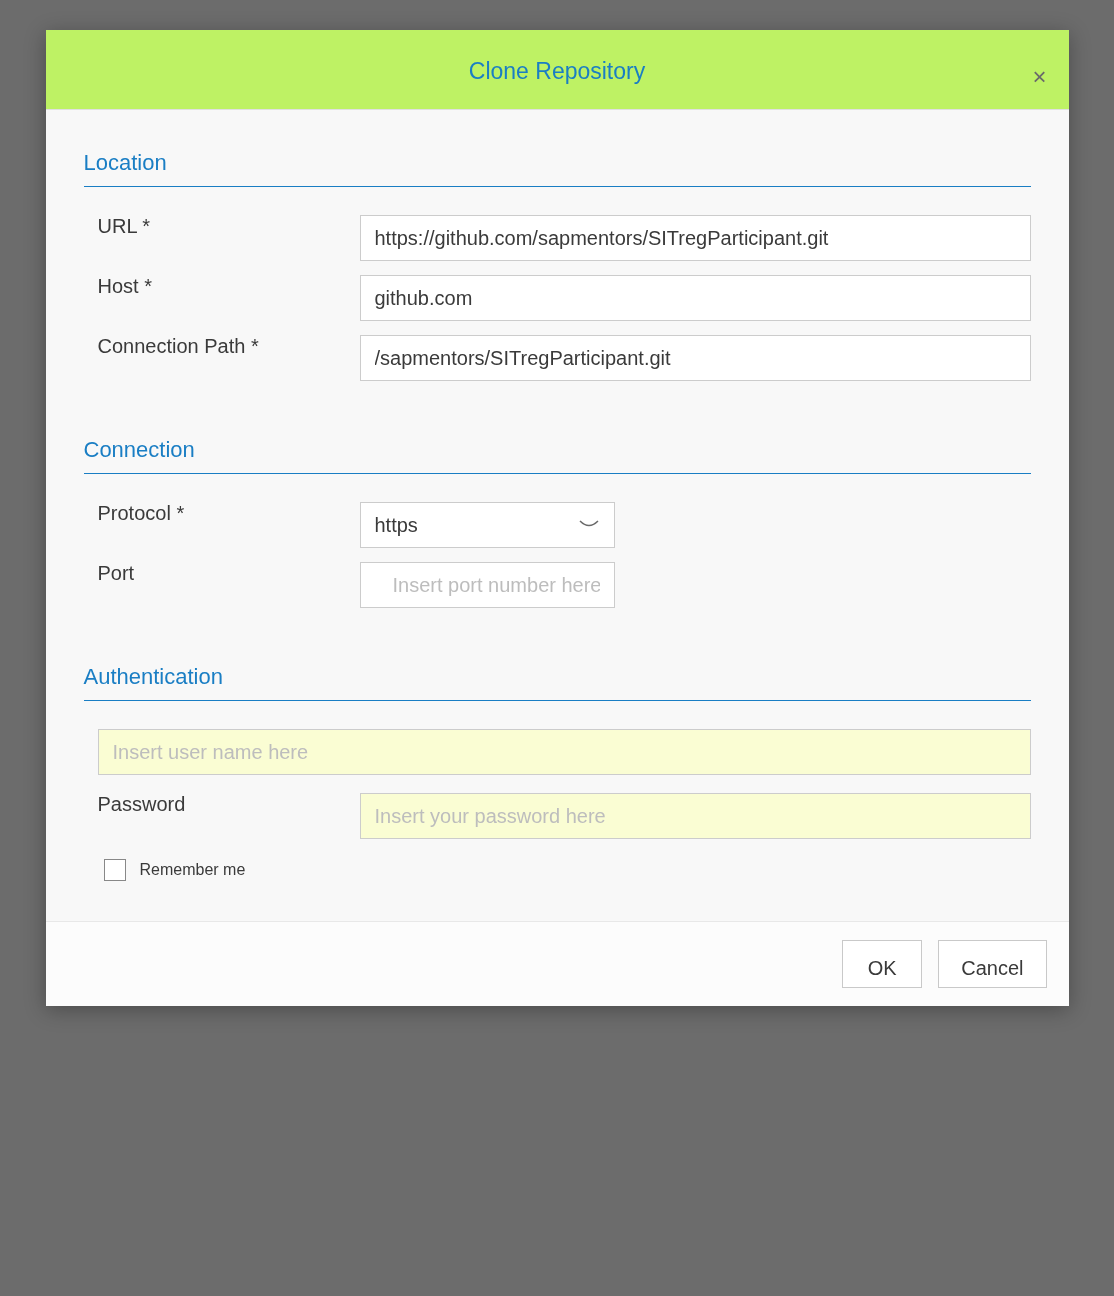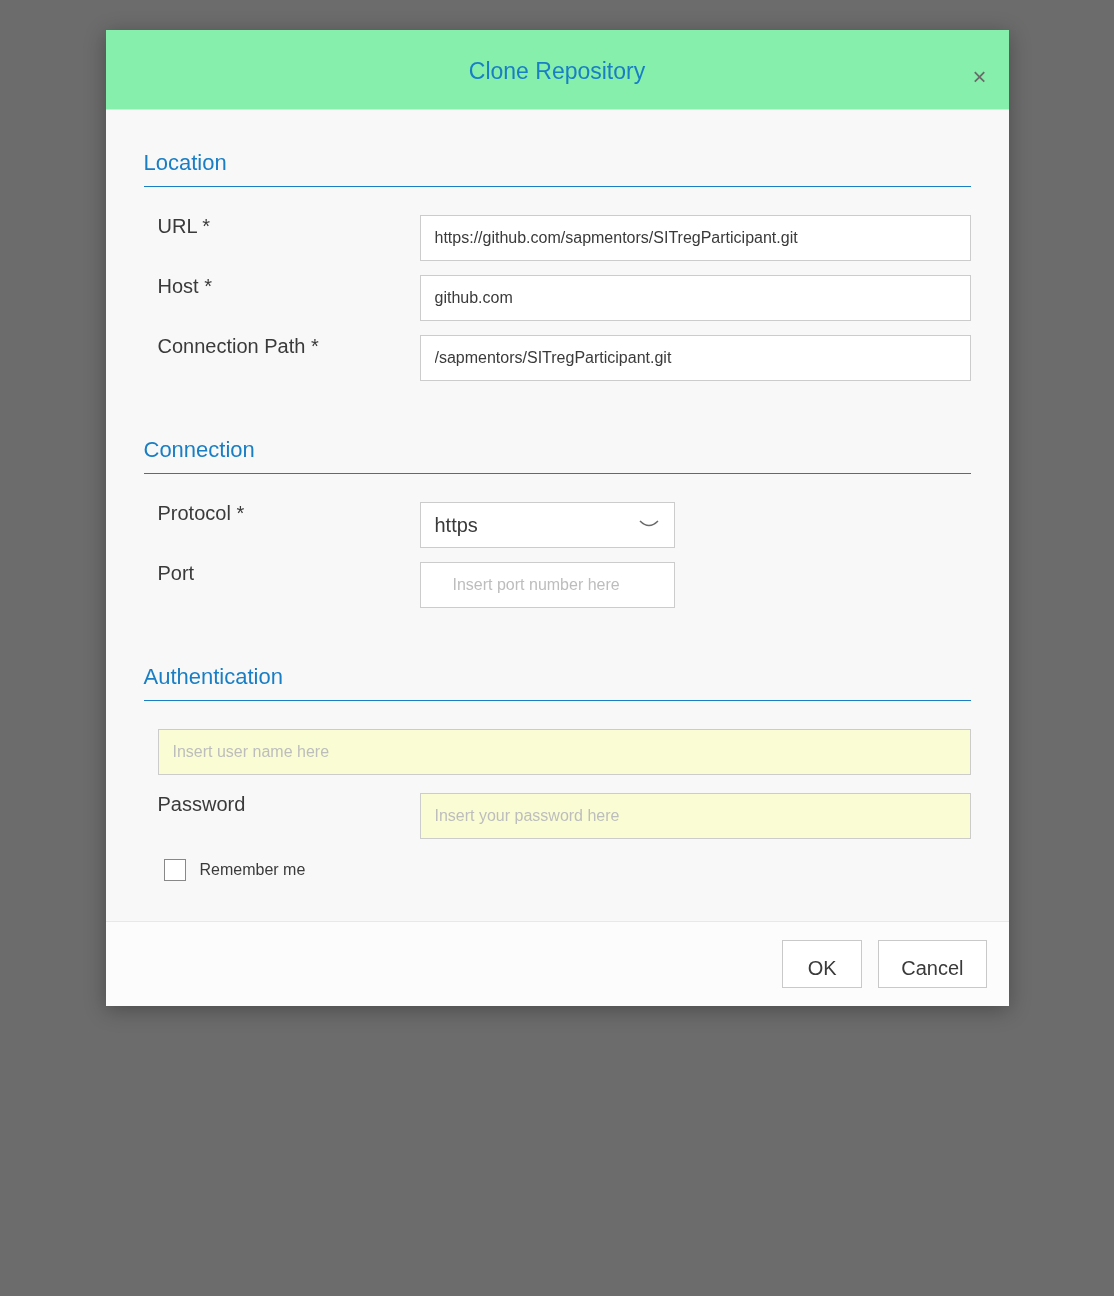--- a/index.html
+++ b/index.html
@@ -7,22 +7,22 @@
       margin: 0;
       padding: 0;
     }
     body {
       background: #6c6c6c;
       font-family: -apple-system, BlinkMacSystemFont, "Segoe UI", Arial, sans-serif;
       padding: 30px;
       min-height: 1296px;
     }
     .dialog {
-      background: #86efac;
-      width: 903px;
+      background: #bef264;
+      width: 1023px;
       margin: 0 auto;
       box-shadow: 0 4px 20px rgba(0,0,0,0.3);
       display: flex;
       flex-direction: column;
     }
     .dialog-header {
       position: relative;
       padding: 28px 20px 24px;
       border-bottom: 1px solid #e0e0e0;
       text-align: center;
@@ -67,21 +67,21 @@
       width: 262px;
       font-size: 20px;
       color: #3a3a3a;
       flex-shrink: 0;
     }
     .form-input {
       flex: 1;
       height: 46px;
       border: 1px solid #cccccc;
       background: #fff;
-      font-size: 16px;
+      font-size: 20px;
       color: #3a3a3a;
       padding: 0 14px;
       font-family: inherit;
     }
     .form-input::placeholder {
       color: #bdbdbd;
     }
     .form-input.autofill {
       background: #fafdd3;
     }

